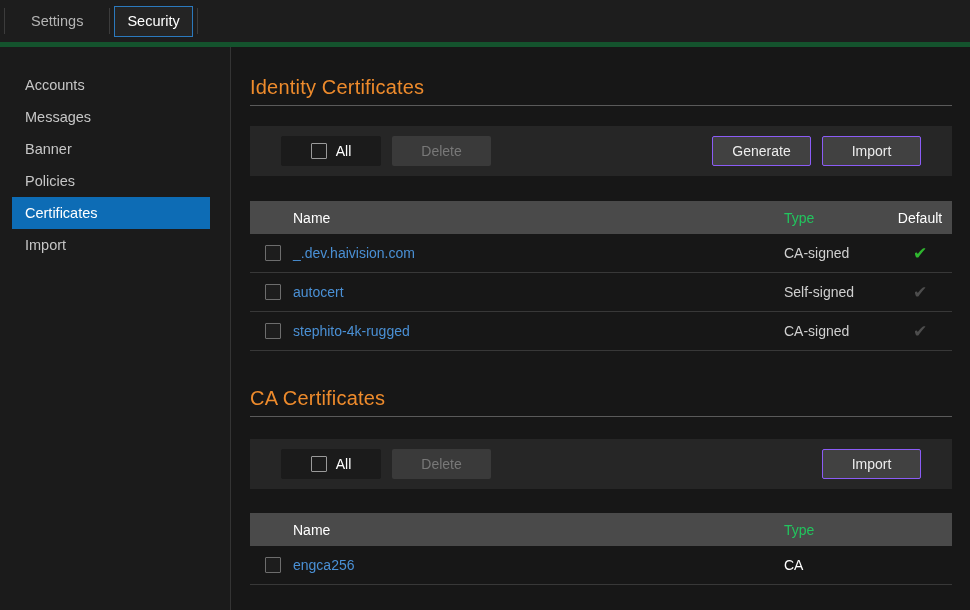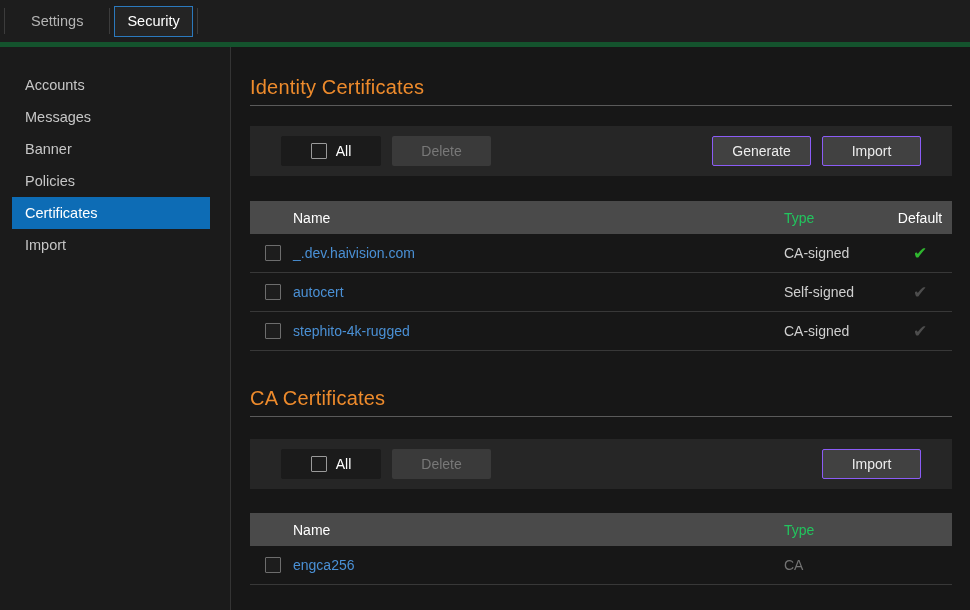--- a/index.html
+++ b/index.html
@@ -75,21 +75,21 @@
   .table { margin-top:25px; }
   .table.second { margin-top:24px; }
   .trow { display:flex; align-items:center; height:39px; border-bottom:1px solid #383838; }
   .thead {
     display:flex; align-items:center; height:33px; background:#4a4a4a;
     color:#ffffff; border-bottom:none;
   }
   .c-check { width:43px; padding-left:15px; display:flex; align-items:center; flex:0 0 auto; }
   .c-name  { flex:1; }
   .c-type  { width:104px; flex:0 0 auto; color:#cfcfcf; }
-  .c-type-wide { width:168px; flex:0 0 auto; color:#737373; }
+  .c-type-wide { width:168px; flex:0 0 auto; color:#ffffff; }
   .thead .c-type, .thead .c-type-wide { color:#22c55e; }
   .c-default { width:64px; flex:0 0 auto; text-align:center; }
   .cert-link { color:#4a90d5; cursor:pointer; text-decoration:none; }
 
   .check { font-size:17px; font-weight:bold; line-height:1; }
   .check[data-state="on"]  { color:#2fb72f; }
   .check[data-state="off"] { color:#4d4d4d; }
 </style>
 </head>
 <body>

